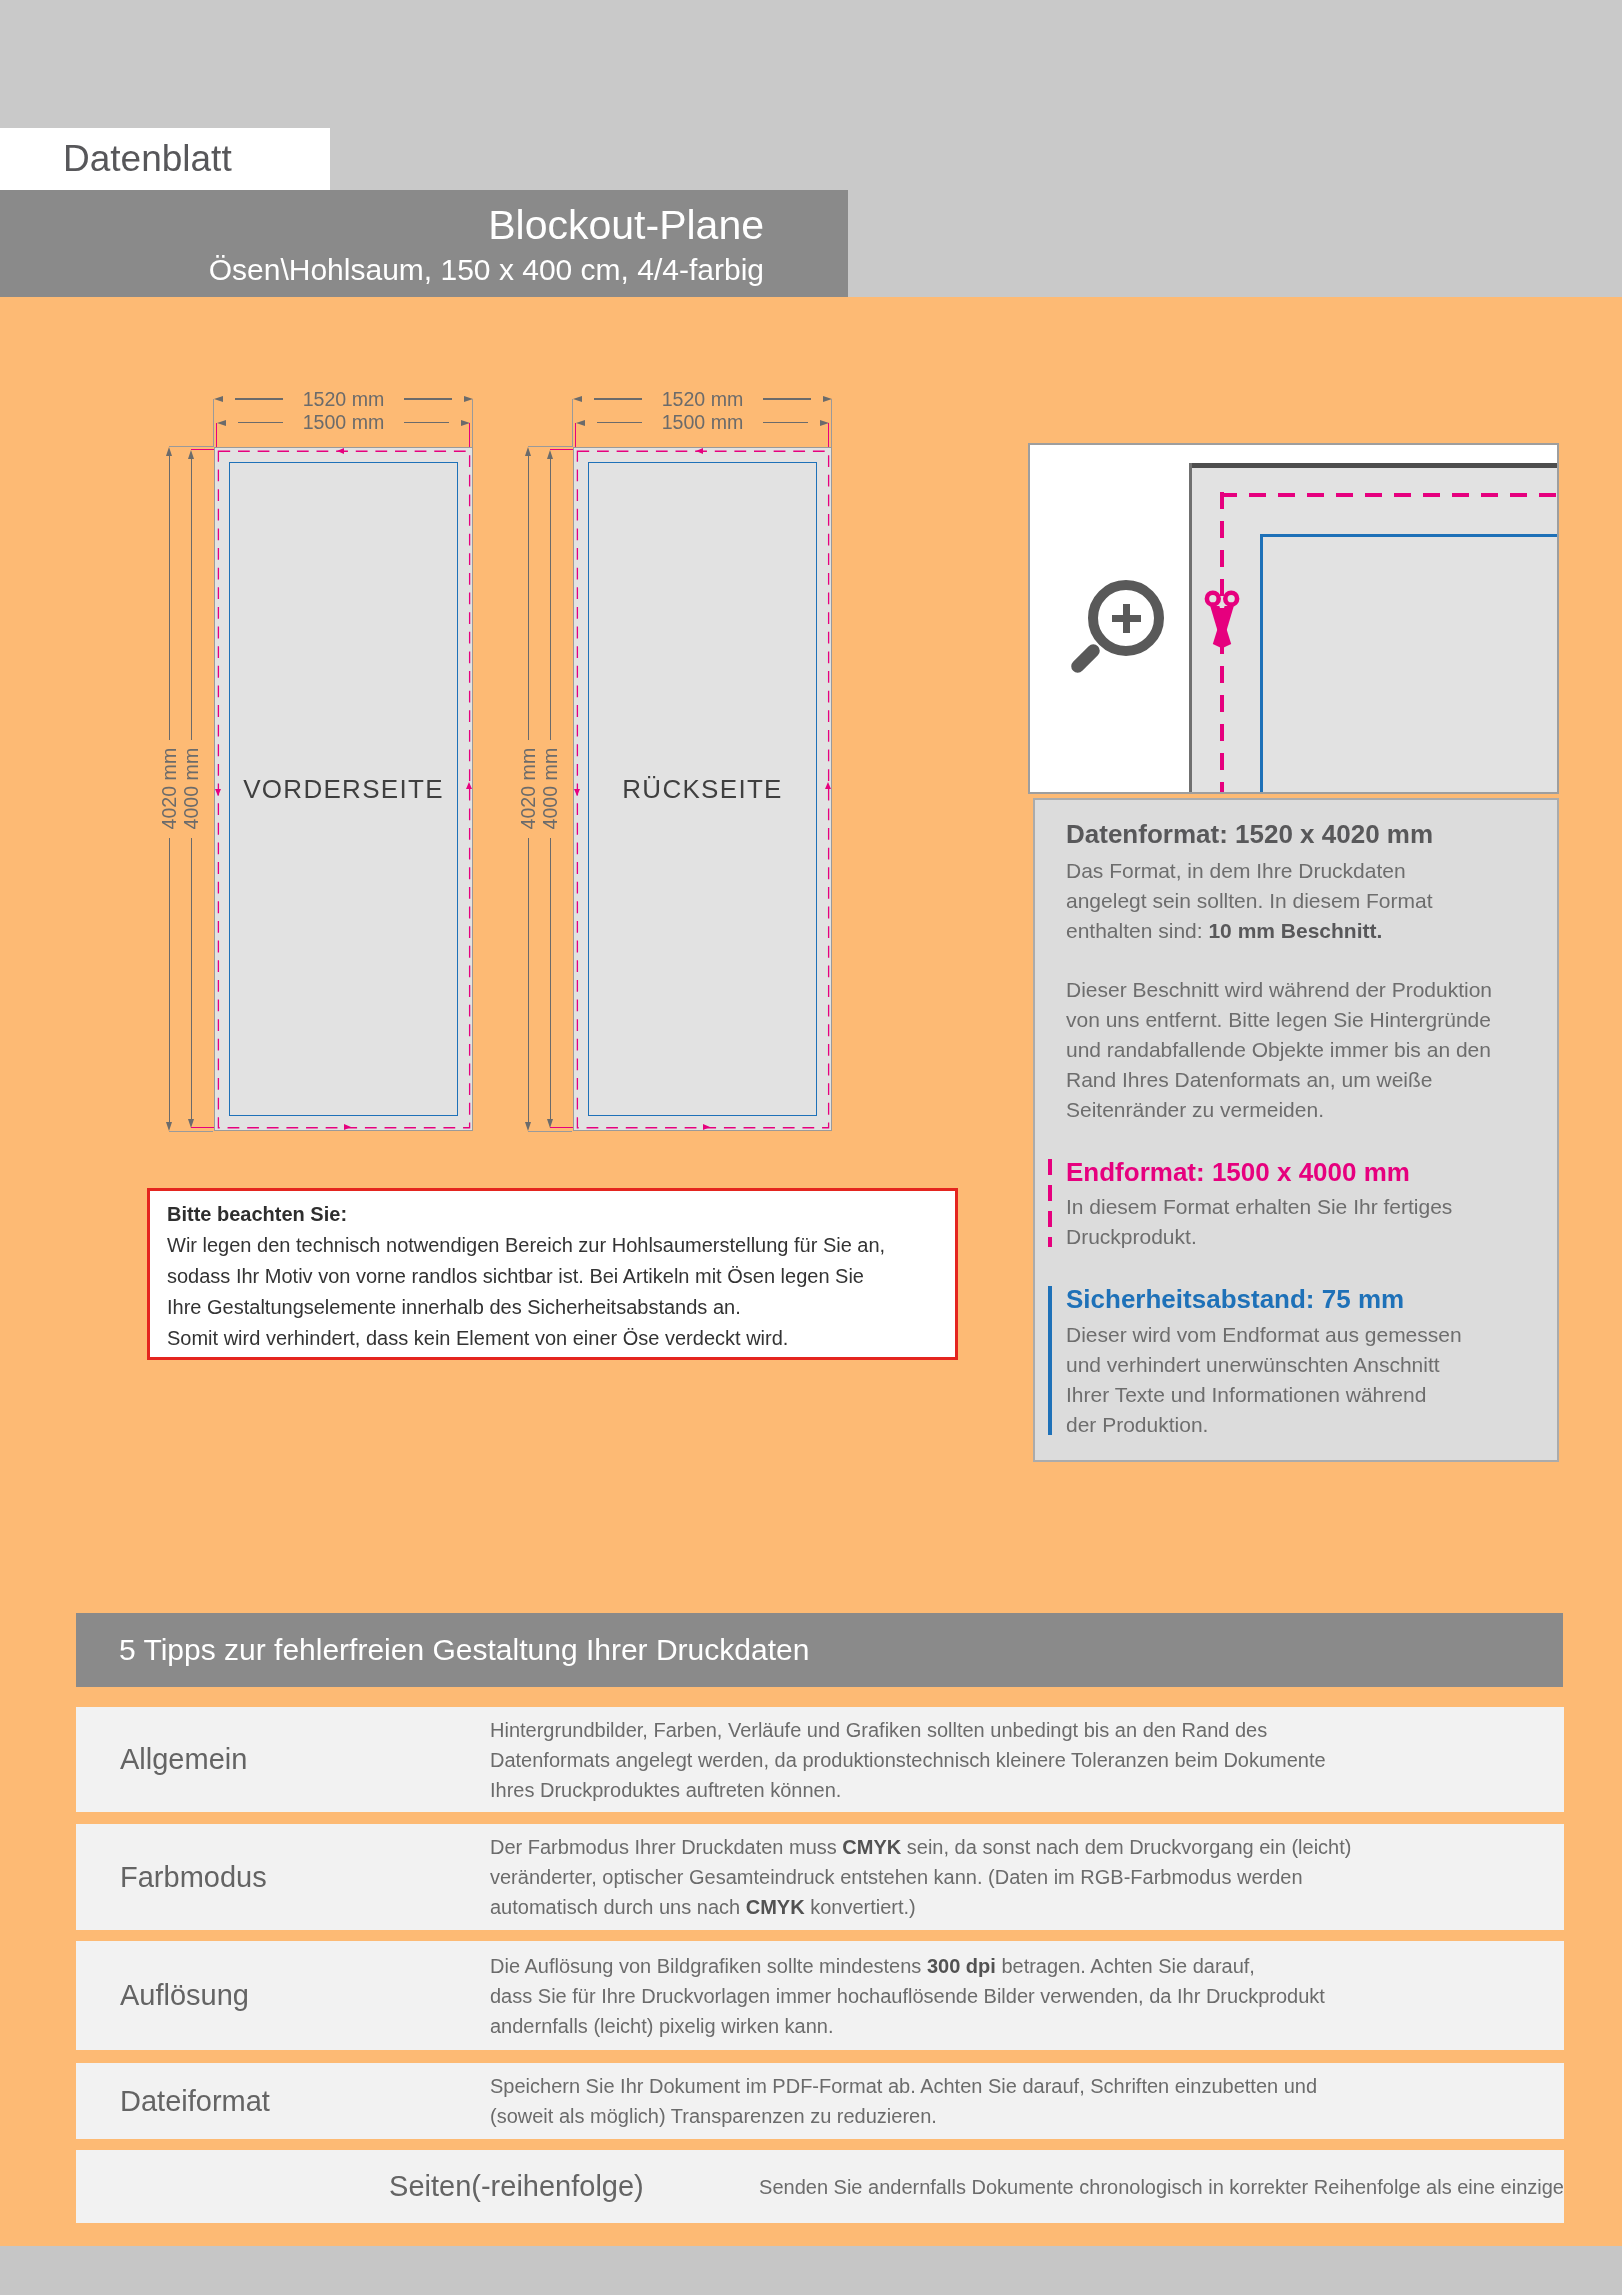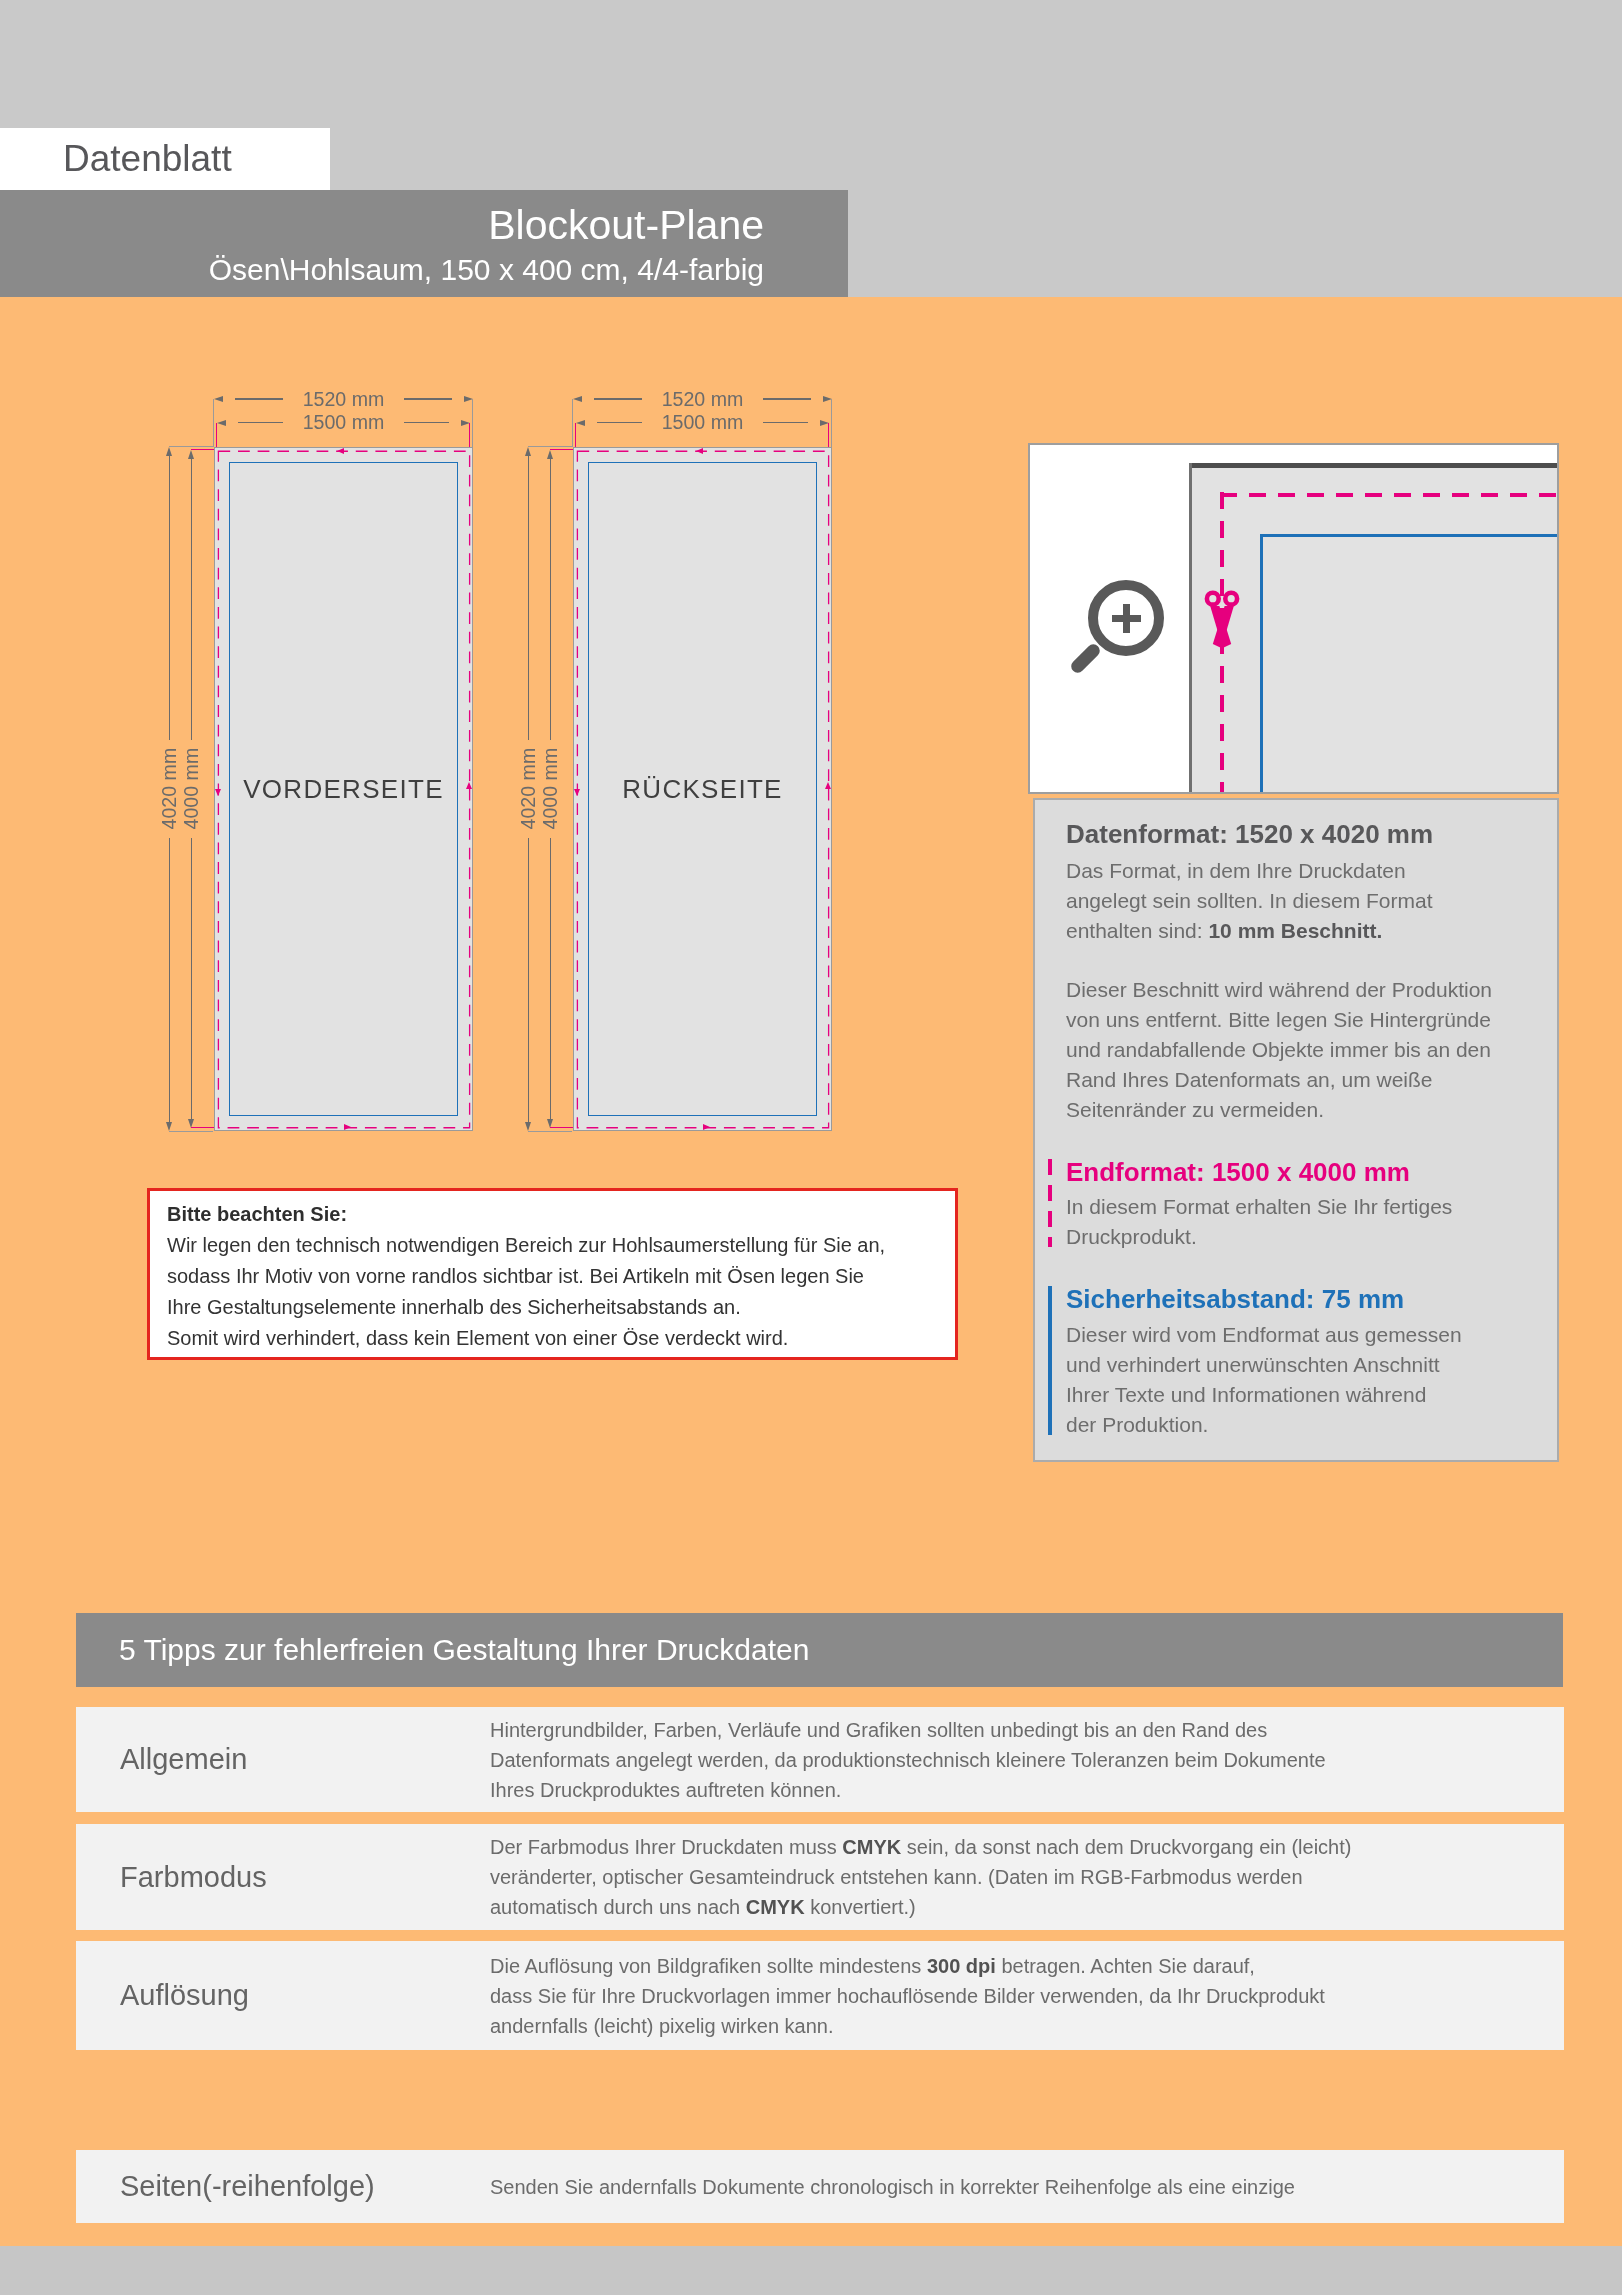--- a/index.html
+++ b/index.html
@@ -101,21 +101,21 @@
   .abstand .h2{color:#1e71b8;}
 
   
   .tips-banner{left:76px;top:1613px;width:1487px;height:74px;background:#8a8a8a;color:#ffffff;
                font-size:30px;display:flex;align-items:center;padding-left:43px;box-sizing:border-box;}
   .tip-row{position:absolute;left:76px;width:1488px;background:#f2f2f2;display:flex;align-items:center;}
   #row-allgemein{top:1707px;height:105px;}
   #row-farbmodus{top:1824px;height:106px;}
   #row-aufloesung{top:1941px;height:109px;}
   #row-dateiformat{top:2063px;height:76px;}
-  #row-seiten{top:2150px;height:73px;}
+  #row-seiten{top:2150px;height:73px;justify-content:flex-end;}
   .tip-label{width:414px;padding-left:44px;box-sizing:border-box;font-size:29px;color:#646464;flex:0 0 auto;}
   .tip-text{font-size:20px;color:#6b6b6b;line-height:30px;}
   .tip-text b{font-weight:bold;color:#525252;}
   .bottom-band{left:0;top:2246px;width:1623px;height:49px;background:#c6c6c6;}
 </style>
 </head>
 <body>
 
 <div class="page">
 
@@ -304,20 +304,27 @@
     </div>
   </div>
   <div class="tip-row" id="row-aufloesung">
     <div class="tip-label">Auflösung</div>
     <div class="tip-text">
       <div><span>Die Auflösung von Bildgrafiken sollte mindestens </span><b>300 dpi</b><span> betragen. Achten Sie darauf,</span></div>
       <div>dass Sie für Ihre Druckvorlagen immer hochauflösende Bilder verwenden, da Ihr Druckprodukt</div>
       <div>andernfalls (leicht) pixelig wirken kann.</div>
     </div>
   </div>
+  <div class="tip-row" id="row-dateiformat">
+    <div class="tip-label">Dateiformat</div>
+    <div class="tip-text">
+      <div>Speichern Sie Ihr Dokument im PDF-Format ab. Achten Sie darauf, Schriften einzubetten und</div>
+      <div>(soweit als möglich) Transparenzen zu reduzieren.</div>
+    </div>
+  </div>
   <div class="tip-row" id="row-seiten">
     <div class="tip-label">Seiten(-reihenfolge)</div>
     <div class="tip-text">
       <div>Senden Sie andernfalls Dokumente chronologisch in korrekter Reihenfolge als eine einzige</div>
     </div>
   </div>
 
   <div class="abs bottom-band"></div>
 </div>
 

